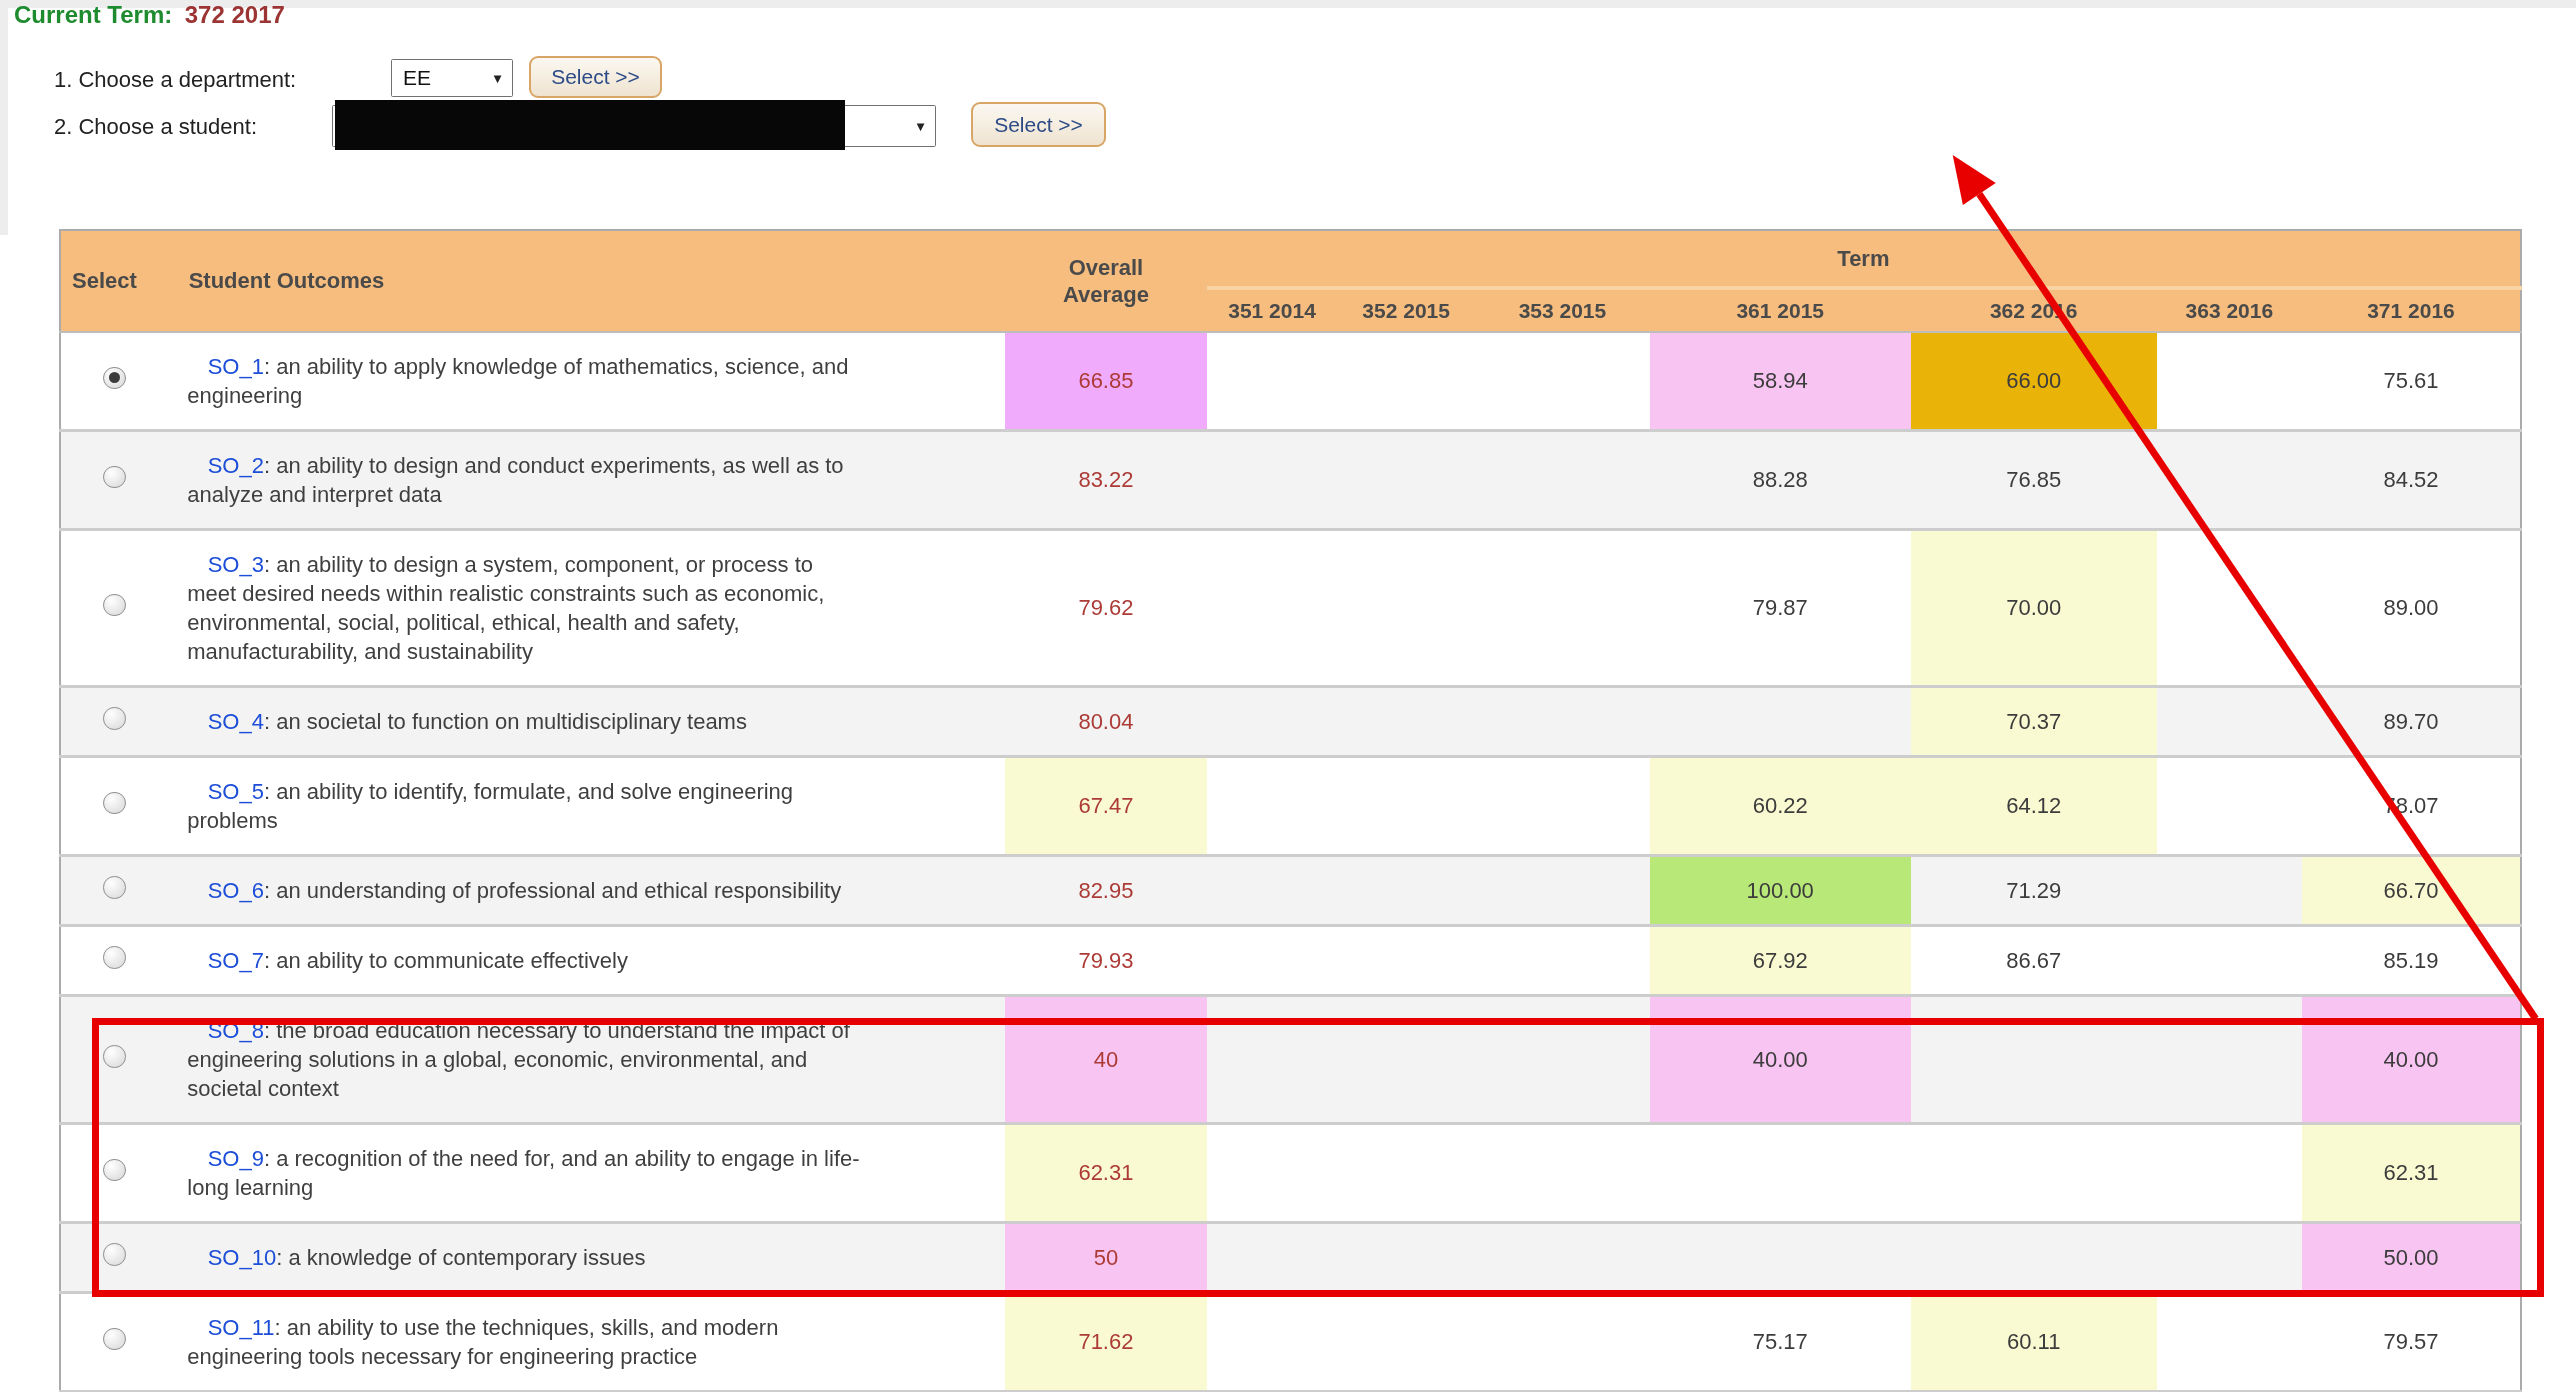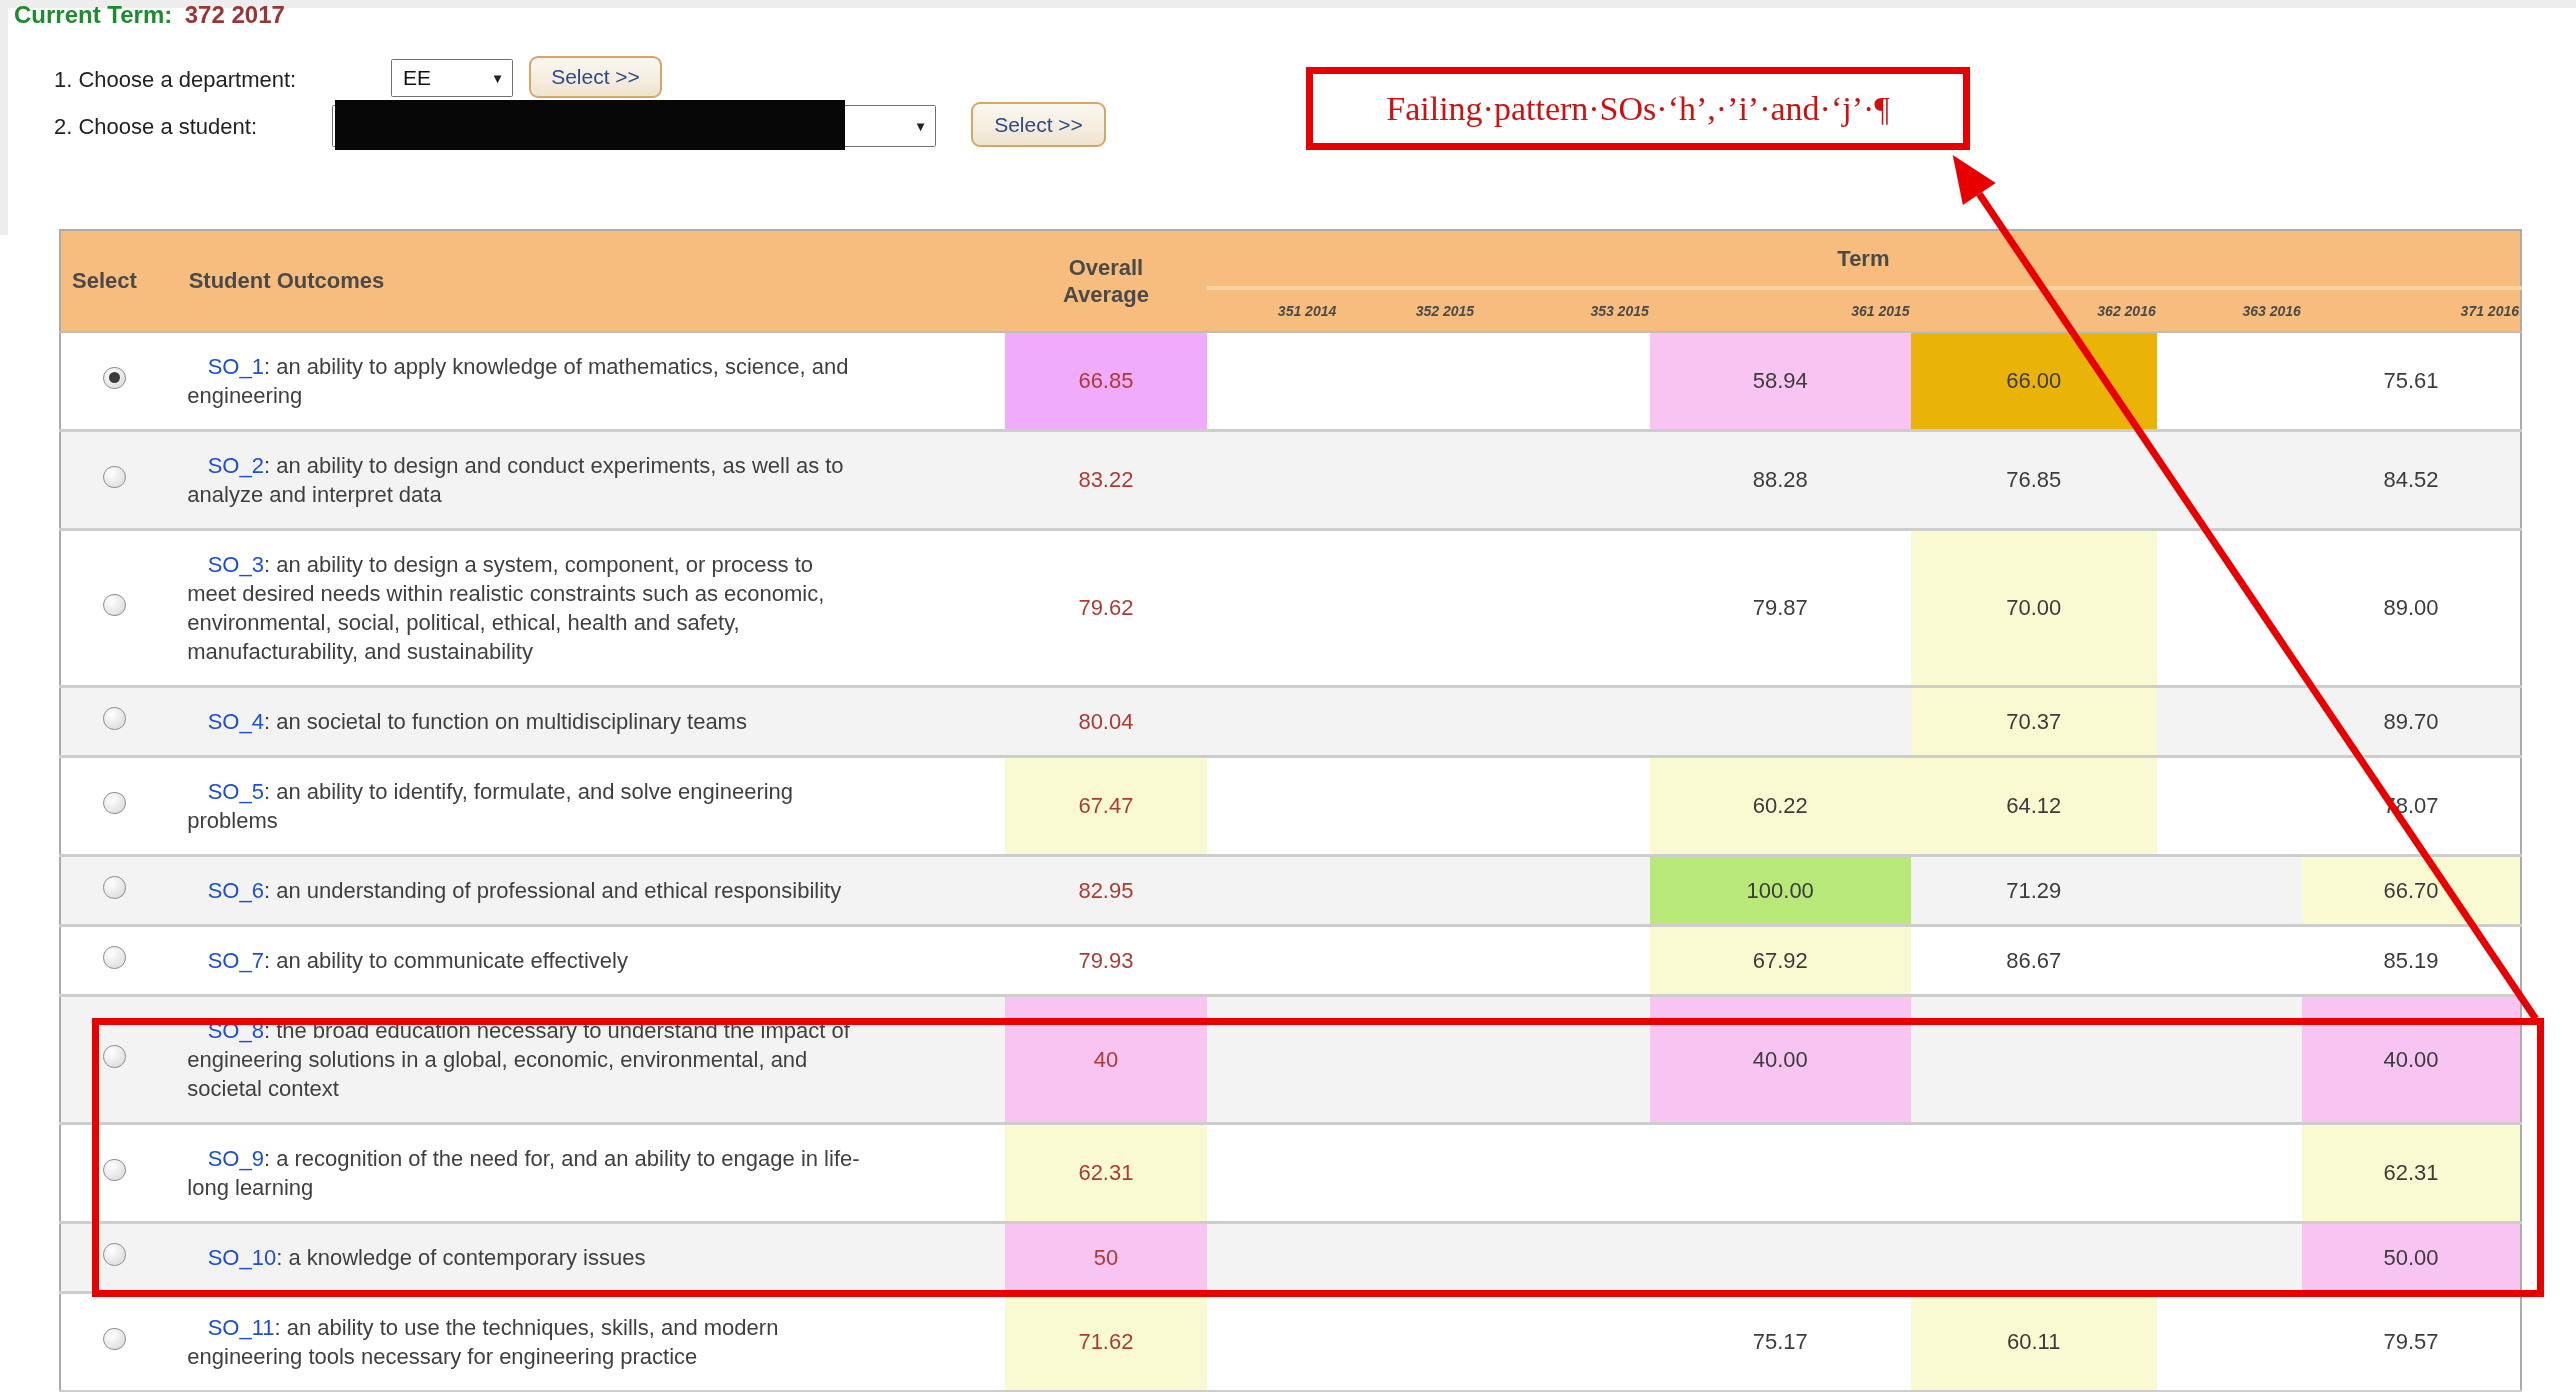--- a/index.html
+++ b/index.html
@@ -24,21 +24,21 @@
 
   
   table.so{position:absolute;left:59px;top:229px;width:2463px;border-collapse:collapse;
            table-layout:fixed;border:2.3px solid #ababab;}
   table.so th{background:#f6bd7e;color:#4a4a4a;font-size:22px;font-weight:bold;
               vertical-align:middle;box-sizing:border-box;}
   th.h-select{text-align:left;padding-left:11px;}
   th.h-outcomes{text-align:left;padding-left:20.4px;}
   th.h-overall{text-align:center;line-height:27px;padding:0 23.5px;}
   th.h-term{height:58px;text-align:center;}
-  tr.term-codes th{height:44px;border-top:4.7px solid #f8d3a4;font-size:14px;text-align:right;font-style:italic;}
+  tr.term-codes th{height:44px;border-top:4.7px solid #f8d3a4;font-size:21px;text-align:center;}
   tbody tr{background:#ffffff;}
   tbody tr:nth-child(even){background:#f3f3f3;}
   tbody tr + tr{border-top:3.1px solid #cdcdcd;}
   tbody tr:first-child{border-top:2.3px solid #bdbdbd;}
   tbody td{box-sizing:border-box;font-size:22px;vertical-align:middle;}
   td.sel{text-align:center;}
   td.outcome{padding:19px 139px 19px 19px;line-height:29px;color:#3f3f3f;text-indent:20.4px;}
   .so-label{color:#1d4ed8;}
   td.avg{text-align:center;color:#ac3b36;}
   td.val{text-align:center;color:#3c3c3c;}
@@ -257,22 +257,19 @@
           <td class="val"></td>
           <td class="val"></td>
           <td class="val" style="background: rgb(248, 196, 242);"></td>
           <td class="val" style="background: rgb(250, 250, 210);"></td>
           <td class="val"></td>
           <td class="val"></td>
         </tr>
       </tbody>
   </table>
 
-  <div class="ann-box">
-    <span class="ann-text">Failing·pattern·SOs·‘h’,·’i’·and·‘j’·¶</span>
-  </div>
   <div class="fail-rect"></div>
   <svg id="arrow-overlay" viewBox="0 0 3291 1779">
     <line x1="2529" y1="248" x2="3240" y2="1302" stroke="#e80000" stroke-width="9"></line>
     <polygon points="2495,198 2550,234 2508,262" fill="#e80000"></polygon>
   </svg>
 </div>
 
 
 </body></html>

